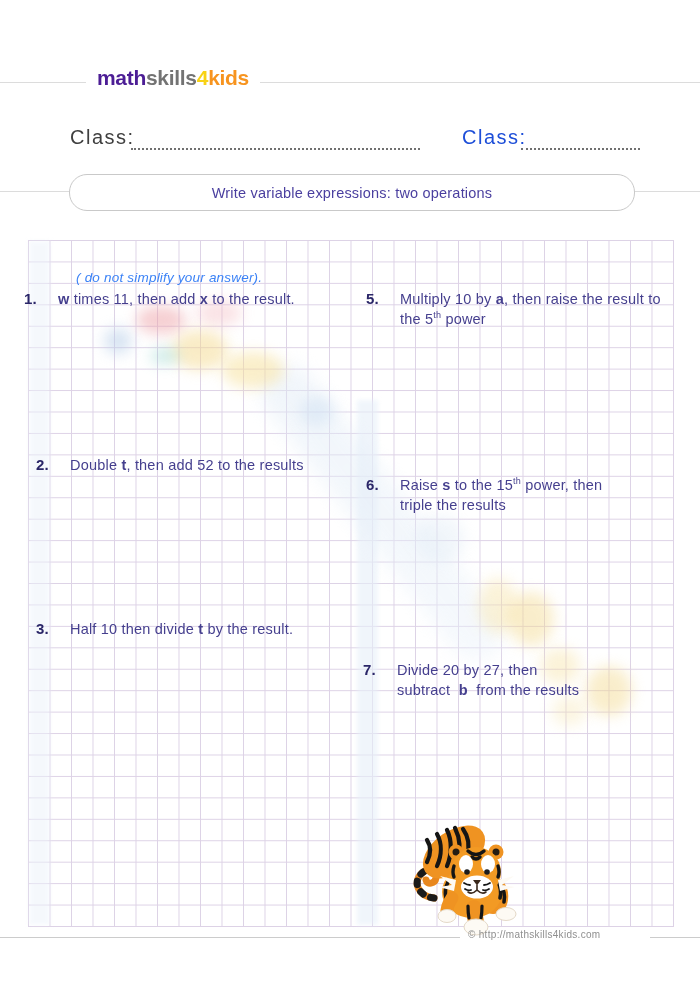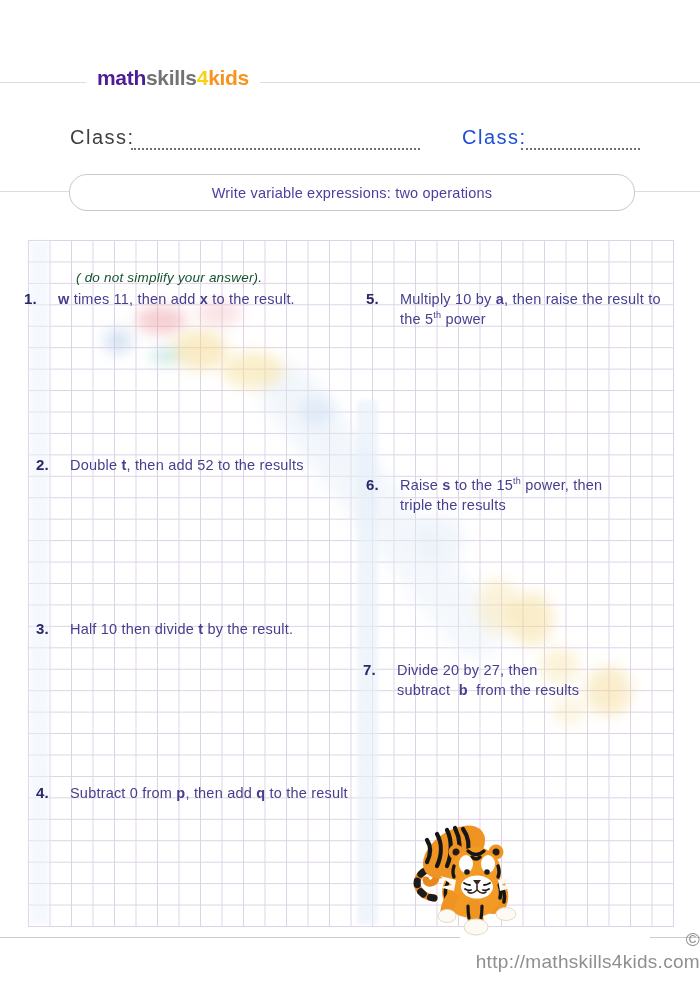--- a/index.html
+++ b/index.html
@@ -28,35 +28,35 @@
         background-size:21.5px 21.44px;
         border-right:1px solid #ddd2e6;border-bottom:1px solid #ddd2e6;}
 
   .blob{position:absolute;border-radius:50%;filter:blur(7px);}
   .band{position:absolute;filter:blur(2px);}
   .streak{position:absolute;left:250px;top:388px;width:55px;height:360px;
         background:linear-gradient(#e0ebf6,#eaf2fa);opacity:0.45;filter:blur(9px);
         transform:rotate(-38deg);transform-origin:top left;border-radius:28px;}
 
   .instr1{position:absolute;left:70px;top:248px;font-size:14.5px;color:#453f8e;letter-spacing:0.2px;}
-  .instr2{position:absolute;left:76px;top:270px;font-size:13.5px;color:#14532d;font-style:italic;letter-spacing:0.2px;}
+  .instr2{position:absolute;left:76px;top:270px;font-size:13.5px;color:#3b82f6;font-style:italic;letter-spacing:0.2px;}
 
   .prob{position:absolute;font-size:14.5px;color:#453f8e;letter-spacing:0.2px;line-height:20px;}
   .prob .num{display:inline-block;width:34px;font-weight:bold;color:#2a2668;font-size:15px;vertical-align:top;}
   .prob .ptext{display:inline-block;vertical-align:top;}
   .prob .b{font-weight:bold;}
   .prob sup{font-size:9px;line-height:0;}
   #p1{left:24px;top:289px;}  #p2{left:36px;top:455px;}
   #p3{left:36px;top:619px;}  #p4{left:36px;top:783px;}
   #p5{left:366px;top:289px;} #p6{left:366px;top:475px;text-decoration:underline;}
   #p7{left:363px;top:660px;}
 
   .tiger{position:absolute;left:410px;top:810px;width:118px;height:128px;z-index:2;}
 
-  .copy-text{position:absolute;left:468px;top:929px;font-size:19px;color:#8f8f8f;letter-spacing:0.3px;z-index:3;text-align:right;}
+  .copy-text{position:absolute;left:468px;top:929px;font-size:10px;color:#8f8f8f;letter-spacing:0.3px;z-index:3;text-align:right;}
   .copyline{position:absolute;top:937px;height:1px;background:#cccccc;}
   .copyline.l{left:0;width:460px;}
   .copyline.r{left:650px;width:50px;}
 </style>
 </head>
 <body>
 
 <div class="page">
 
   <div class="hline top"></div>
@@ -95,23 +95,20 @@
   <div class="instr2">( do not simplify your answer).</div>
 
   <div class="prob" id="p1">
     <span class="num">1.</span><span class="ptext"><span class="b">w</span><span> times 11, then add </span><span class="b">x</span><span> to the result.</span></span>
   </div>
   <div class="prob" id="p2">
     <span class="num">2.</span><span class="ptext"><span>Double </span><span class="b">t</span><span>, then add 52 to the results</span></span>
   </div>
   <div class="prob" id="p3">
     <span class="num">3.</span><span class="ptext"><span>Half 10 then divide </span><span class="b">t</span><span> by the result.</span></span>
-  </div>
-  <div class="prob" id="p4">
-    <span class="num">4.</span><span class="ptext"><span>Subtract 0 from </span><span class="b">p</span><span>, then add </span><span class="b">q</span><span> to the result</span></span>
   </div>
   <div class="prob" id="p5">
     <span class="num">5.</span><span class="ptext"><span>Multiply 10 by </span><span class="b">a</span><span>, then raise the result to</span><br><span>the 5</span><sup>th</sup><span> power</span></span>
   </div>
   <div class="prob" id="p6">
     <span class="num">6.</span><span class="ptext"><span>Raise </span><span class="b">s</span><span> to the 15</span><sup>th</sup><span> power, then</span><br><span>triple the results</span></span>
   </div>
   <div class="prob" id="p7">
     <span class="num">7.</span><span class="ptext"><span>Divide 20 by 27, then</span><br><span>subtract &nbsp;</span><span class="b">b</span><span>&nbsp; from the results</span></span>
   </div>

